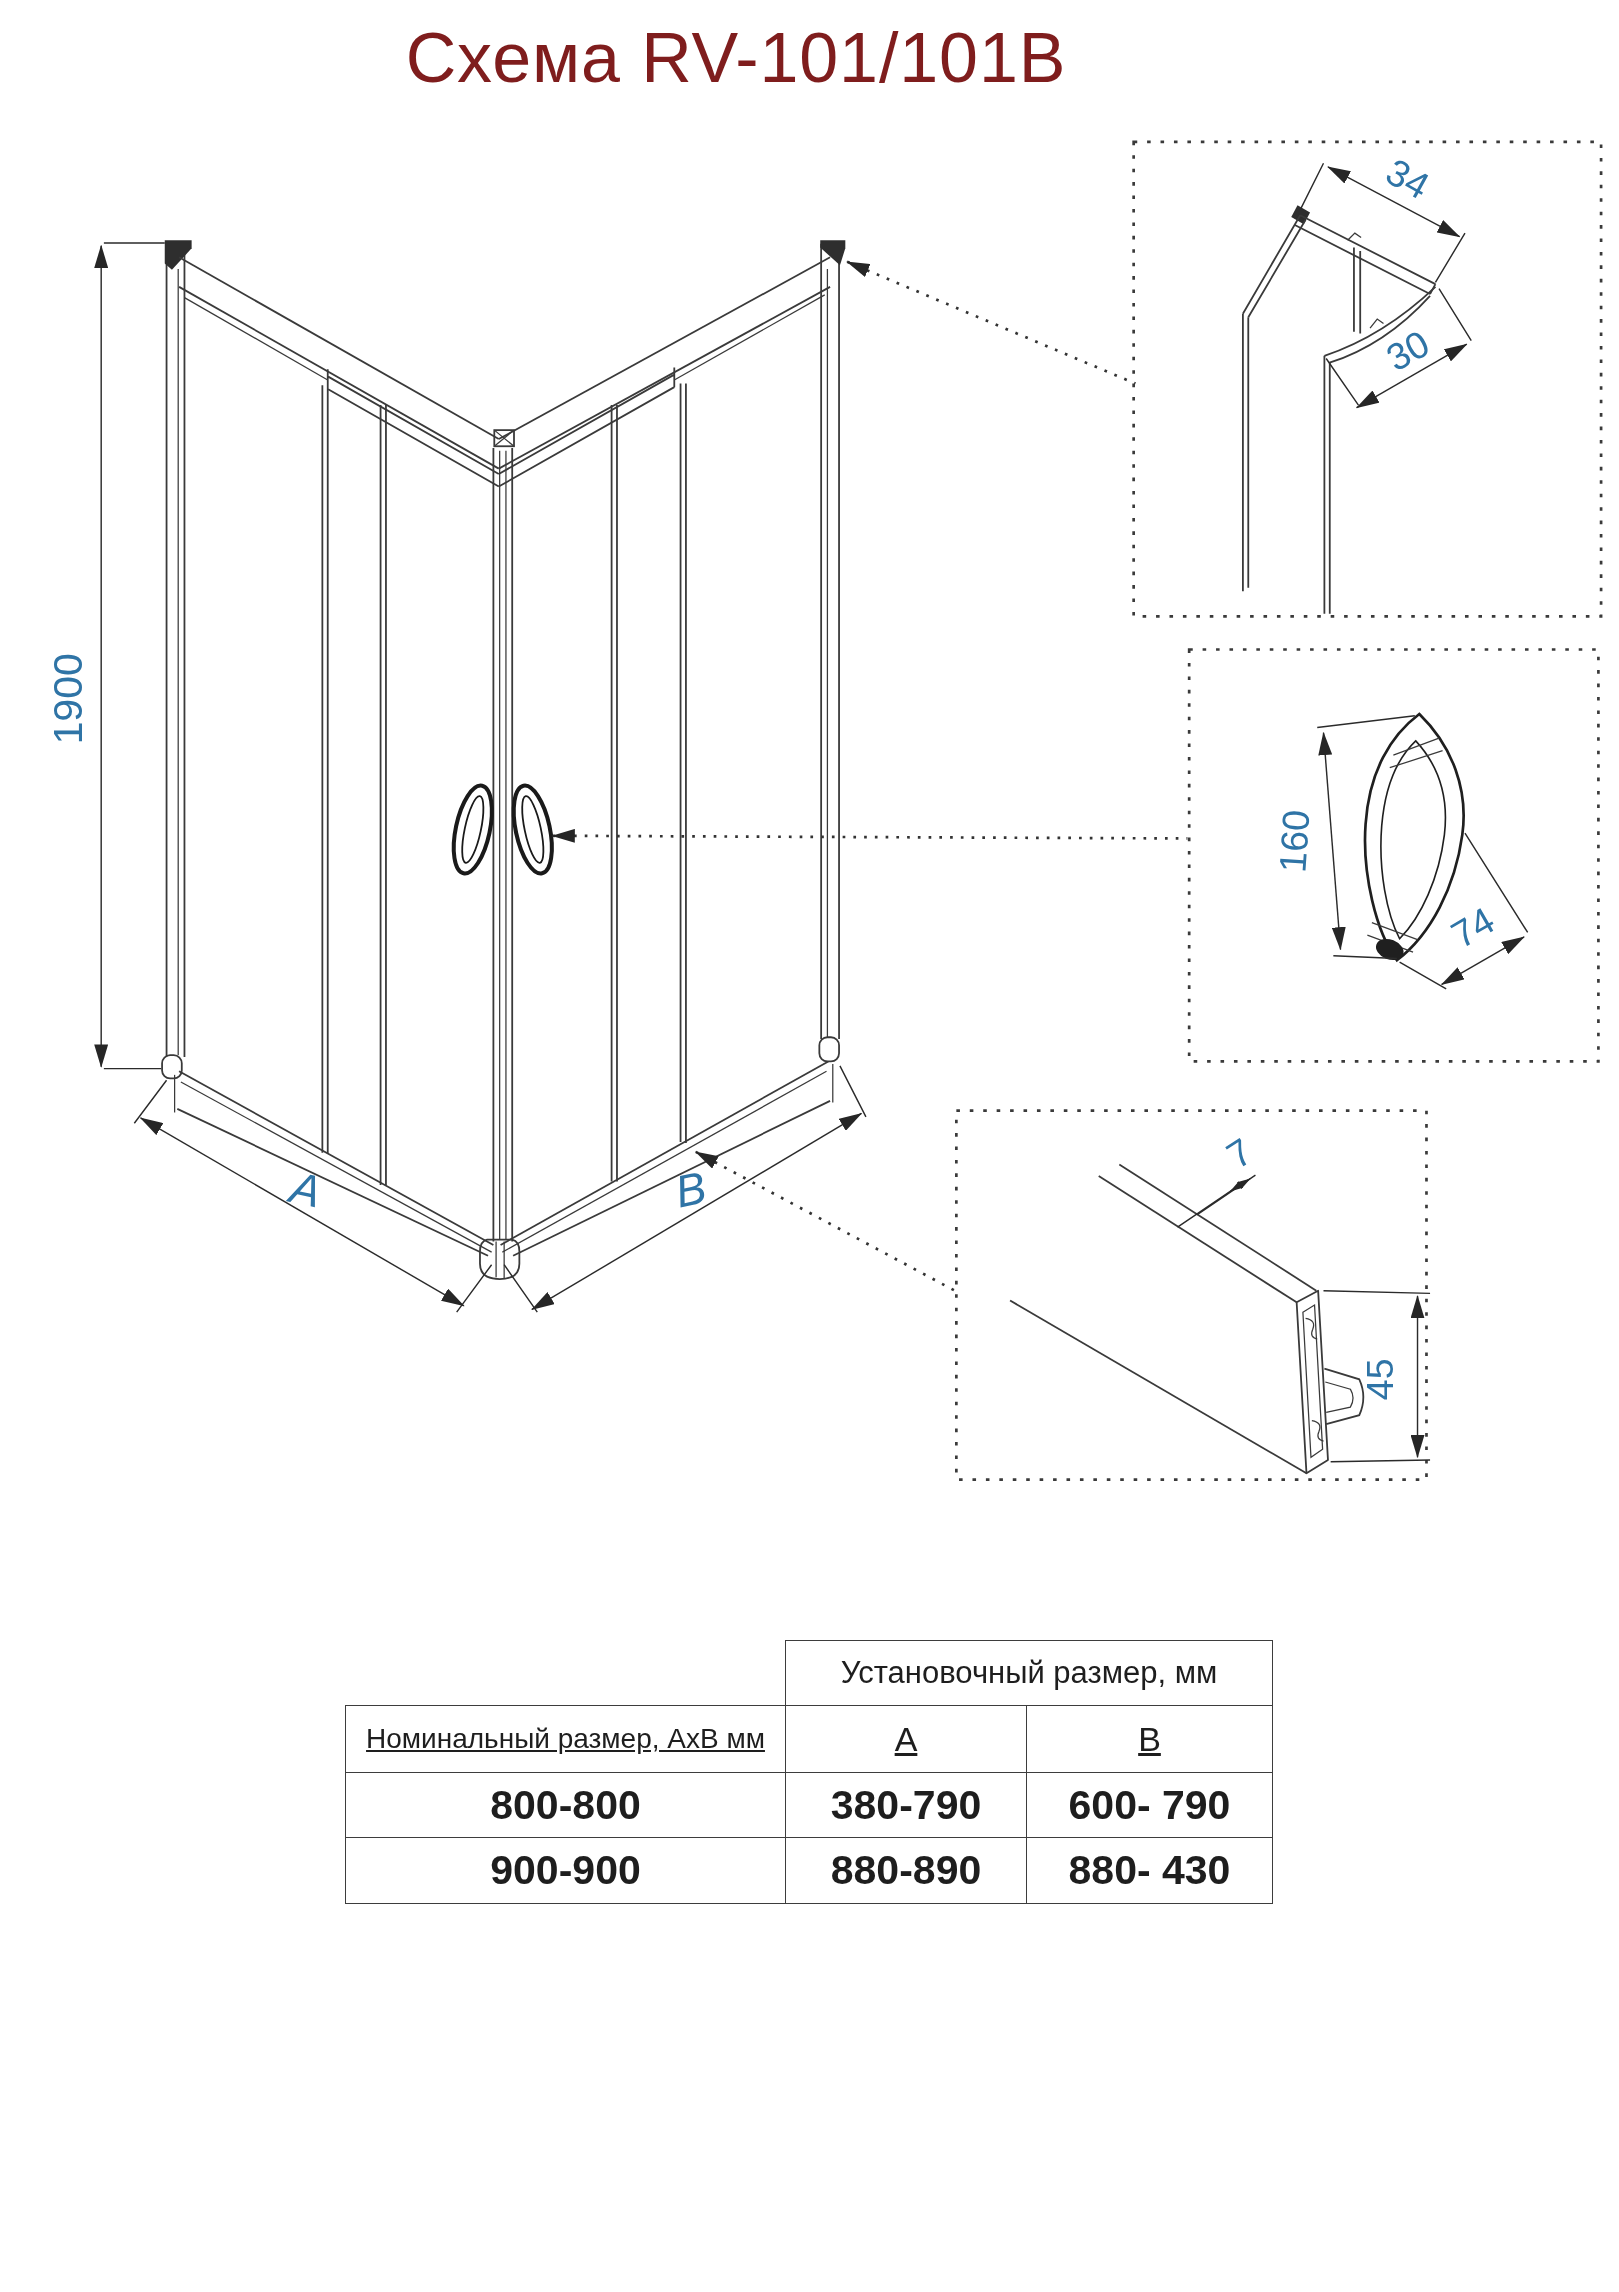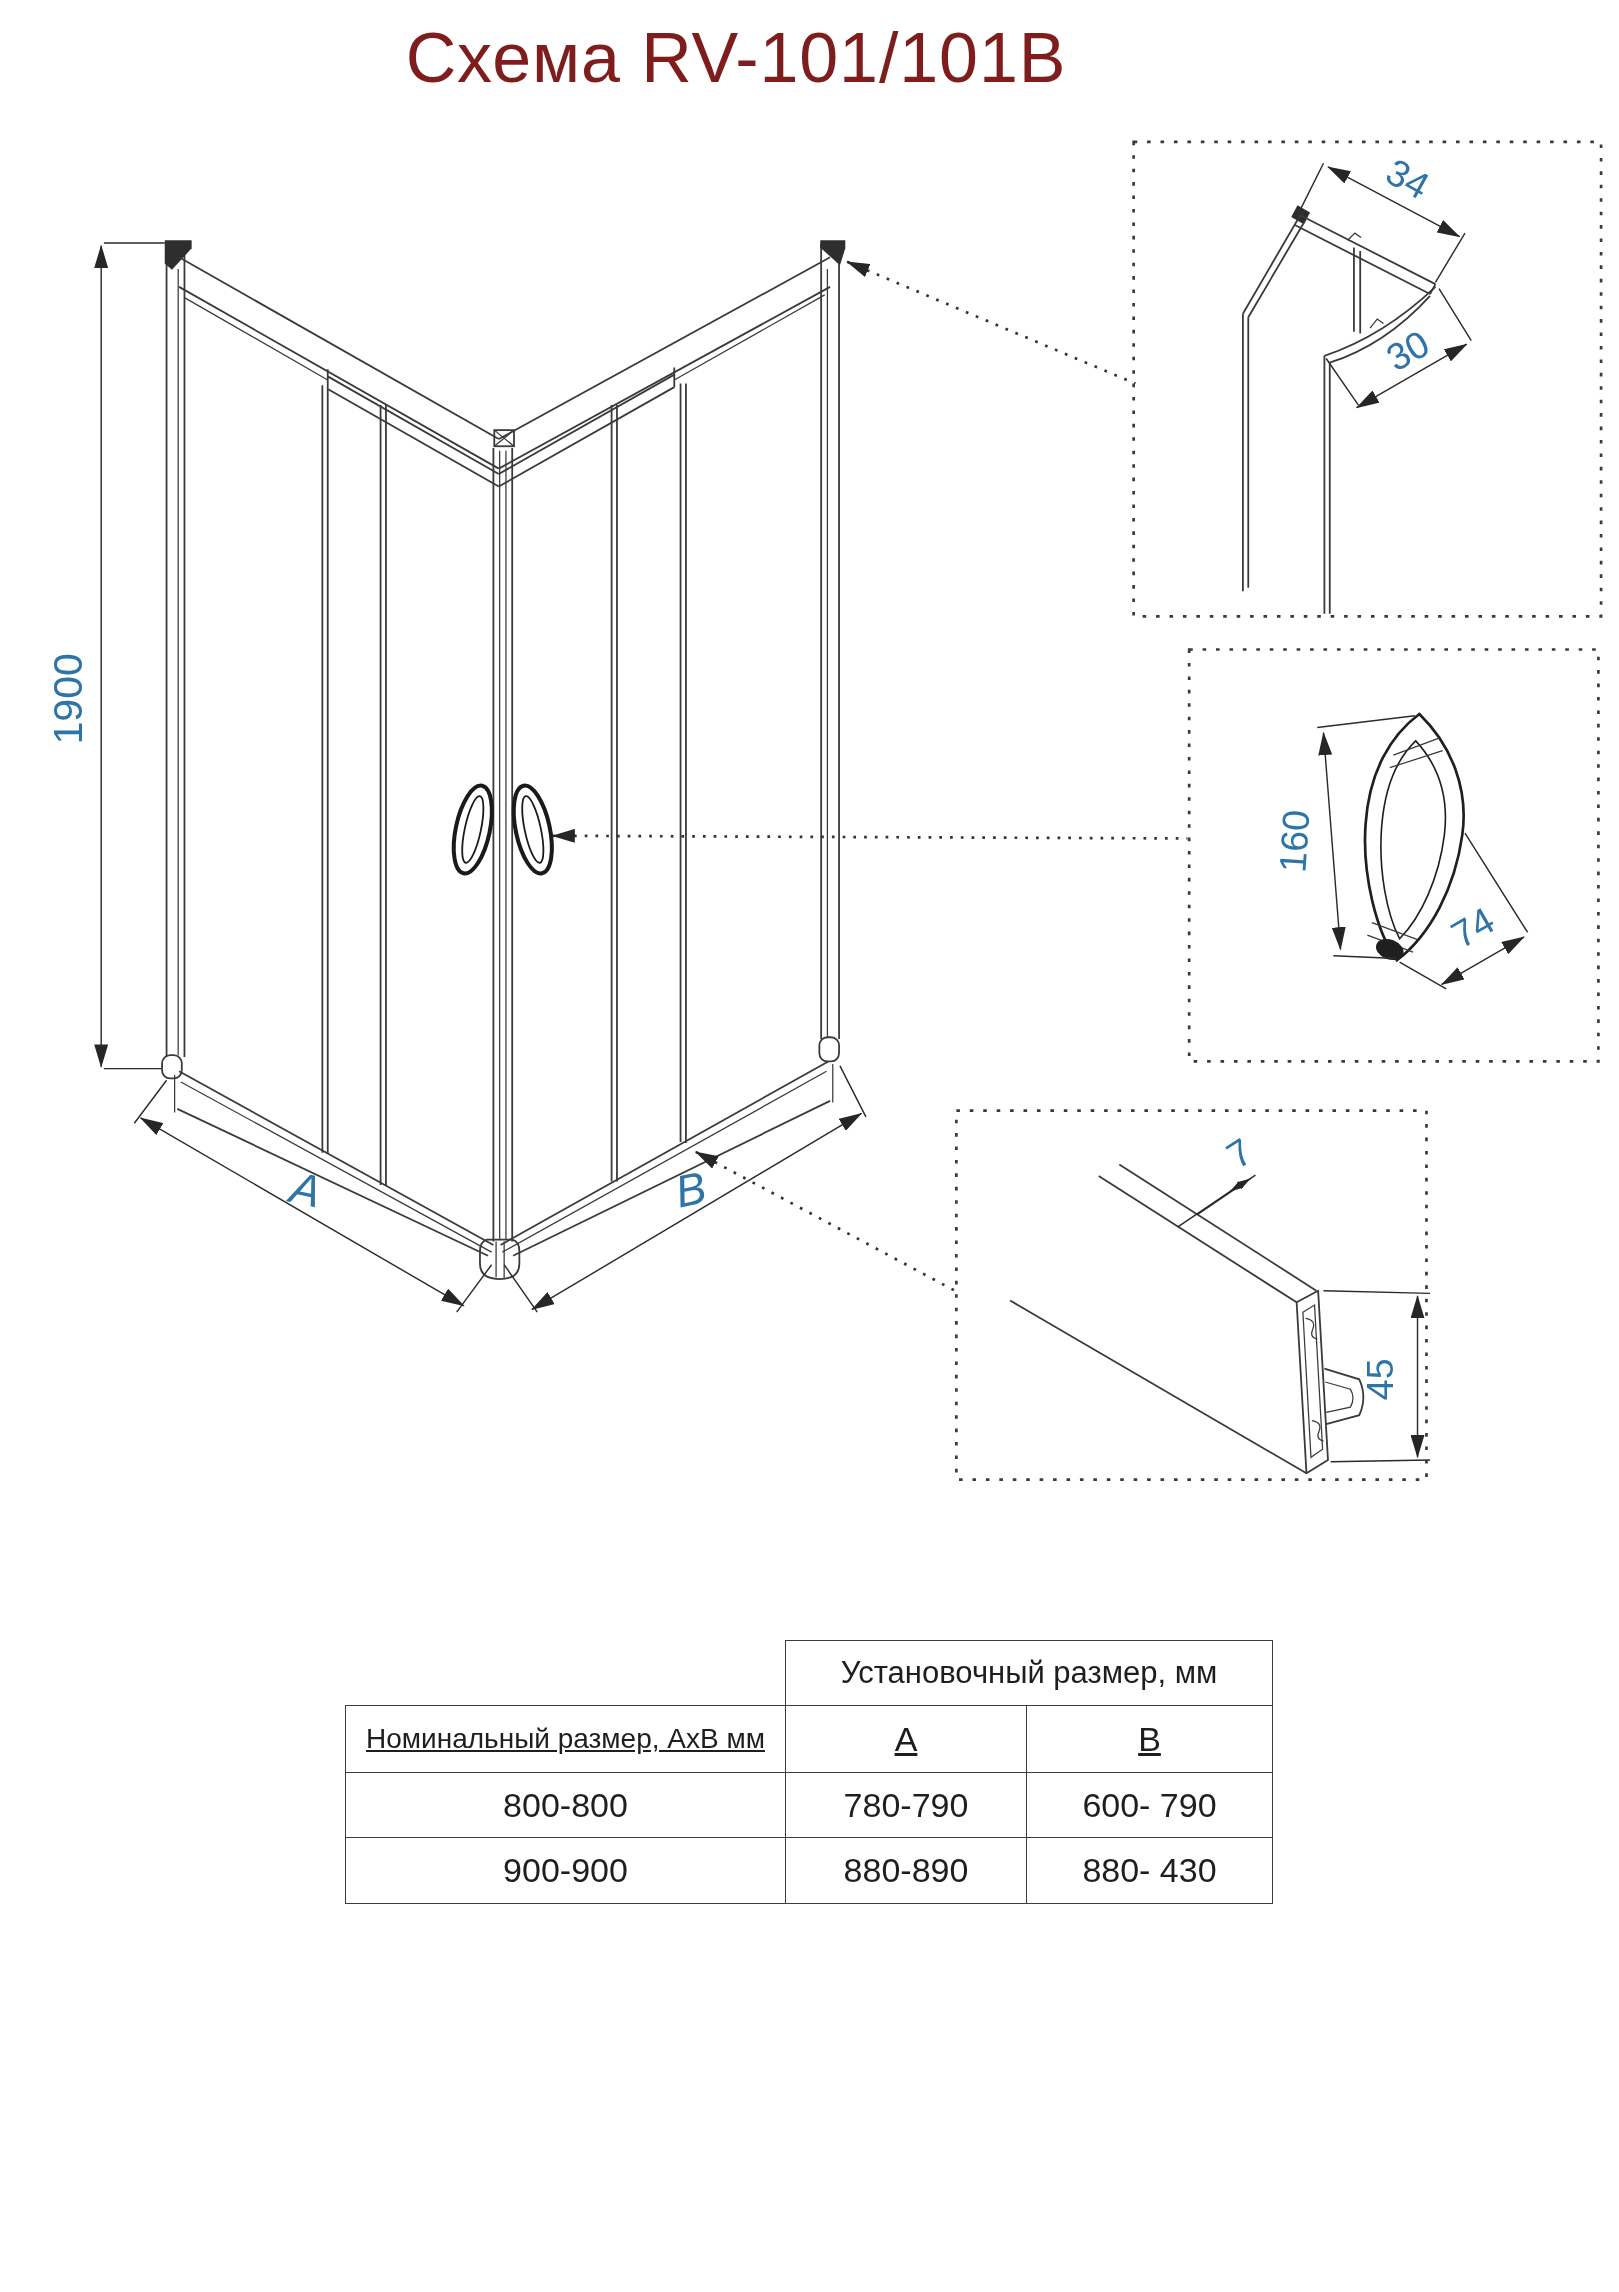--- a/index.html
+++ b/index.html
@@ -29,21 +29,21 @@
     border:1.8px solid #3d3d3d;text-align:center;vertical-align:middle;
     padding:0;overflow:hidden;
   }
   table.size-table td.blank{border:none;}
   td.cell-install{font-size:31px;height:64px;}
   td.cell-nominal{font-size:28px;}
   td.cell-letter{font-size:34px;}
   tr.row-head2 td{height:66px;text-decoration:underline;}
   tr.row-data1 td{height:64px;}
   tr.row-data2 td{height:65px;}
-  td.cell-val{font-size:34px;}
+  td.cell-val{font-size:41px;font-weight:bold;}
 
   
   .frame{stroke:var(--line);stroke-width:2;fill:none;}
   .thin{stroke:var(--line);stroke-width:1.4;fill:none;}
   .dimln{stroke:var(--dim);stroke-width:1.6;fill:none;}
   .leader{stroke:#333;stroke-width:3;fill:none;stroke-dasharray:3 9;}
   .dashbox{stroke:#3a3a3a;stroke-width:3;fill:none;stroke-dasharray:4 11;}
   .dimtxt{fill:var(--blue);font-family:"Liberation Sans",sans-serif;font-size:42px;}
   .dimbig{fill:var(--blue);font-family:"Liberation Sans",sans-serif;font-size:46px;}
   .ablabel{fill:var(--blue);font-family:"Liberation Sans",sans-serif;font-size:50px;font-style:italic;}
@@ -238,21 +238,21 @@
         <td class="blank"></td>
         <td class="cell-install" colspan="2">Установочный размер, мм</td>
       </tr>
       <tr class="row-head2">
         <td class="cell-nominal">Номинальный размер, АхВ мм</td>
         <td class="cell-letter">A</td>
         <td class="cell-letter">B</td>
       </tr>
       <tr class="row-data1">
         <td class="cell-val">800-800</td>
-        <td class="cell-val">780-790</td>
+        <td class="cell-val">380-790</td>
         <td class="cell-val">600- 790</td>
       </tr>
       <tr class="row-data2">
         <td class="cell-val">900-900</td>
         <td class="cell-val">880-890</td>
         <td class="cell-val">880- 430</td>
       </tr>
     </tbody>
   </table>
 </div>

